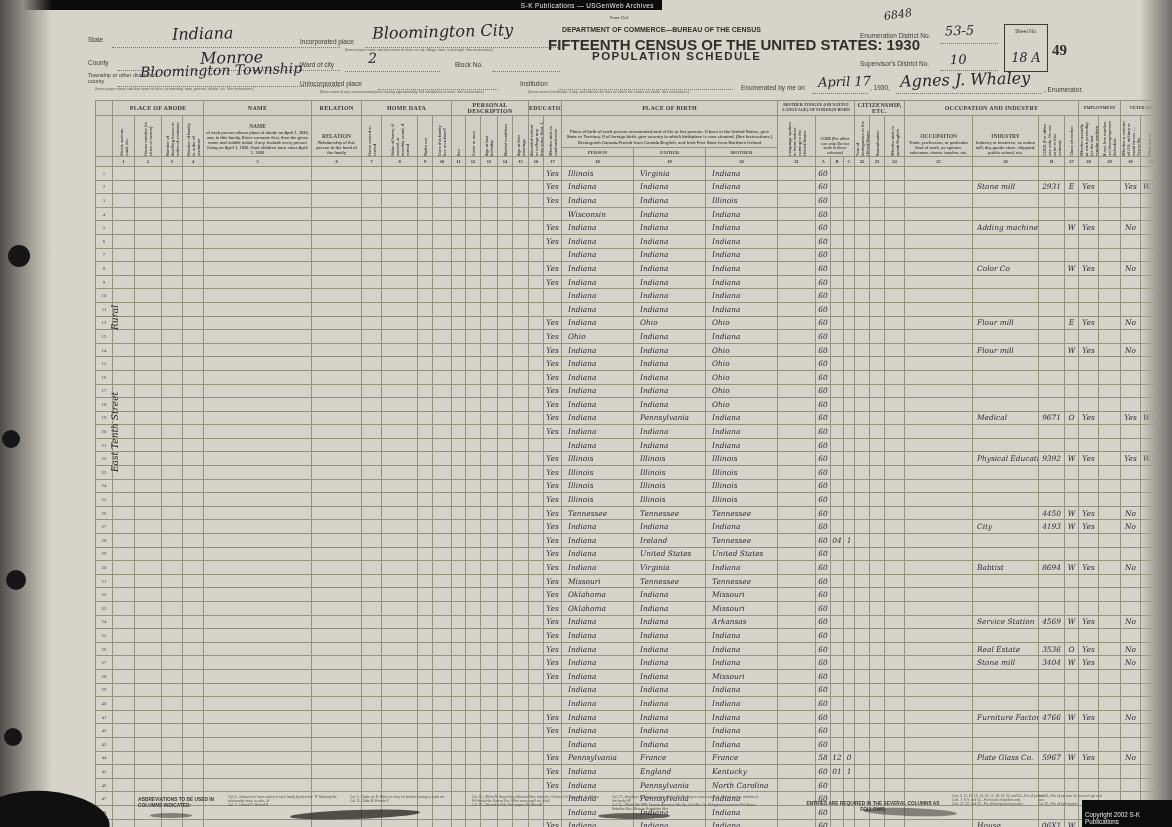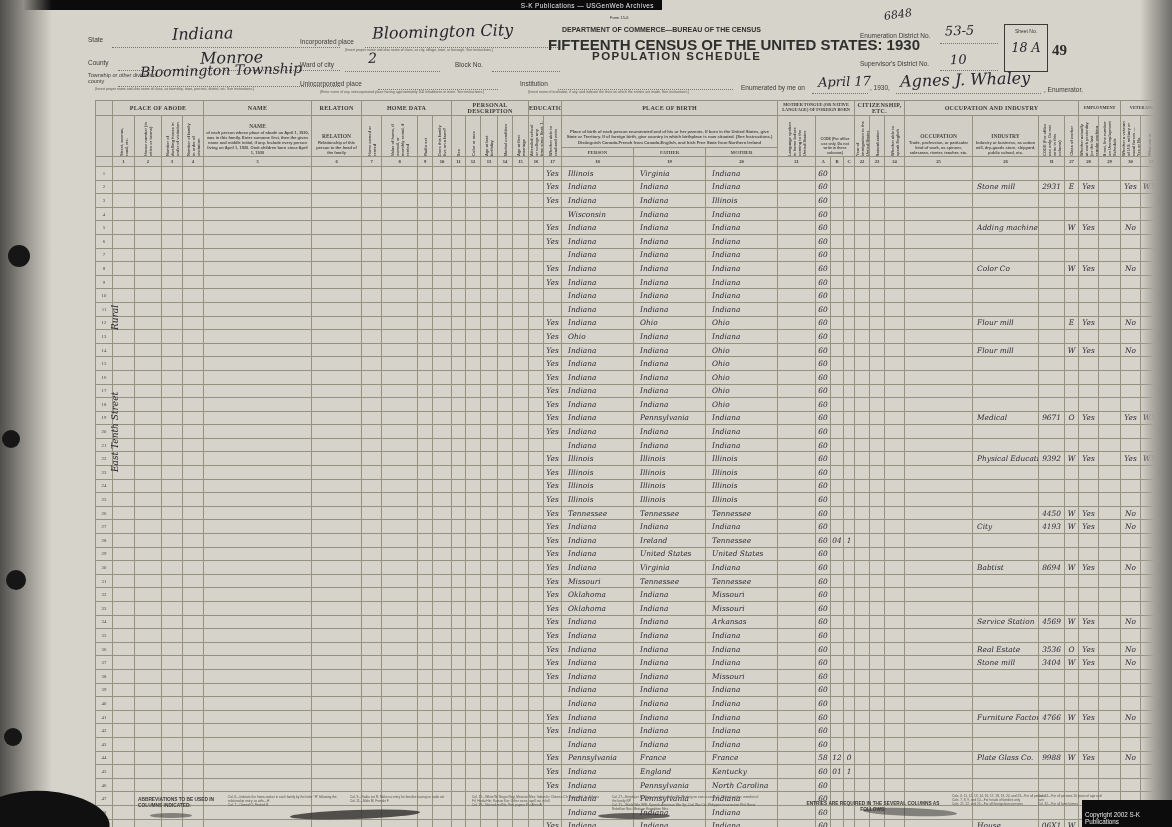--- a/index.html
+++ b/index.html
@@ -23,21 +23,21 @@
   .lbl{position:absolute;font:6.5px "Liberation Sans",sans-serif;color:#3c3b36;white-space:nowrap;}
   .lbl2{position:absolute;font:5.5px "Liberation Sans",sans-serif;color:#3c3b36;line-height:1.15;}
   .fine{position:absolute;font:3.5px "Liberation Sans",sans-serif;color:#5a5852;line-height:1.2;}
   .dots{position:absolute;height:1px;border-bottom:1px dotted #75736b;}
   .hd{position:absolute;color:#2f2f2c;font-family:"Liberation Sans",sans-serif;font-weight:bold;white-space:nowrap;}
   .hwv{position:absolute;font-family:"DejaVu Serif",serif;font-style:italic;color:#26262f;white-space:nowrap;
        transform:rotate(-1.5deg);}
   .sheet-box{position:absolute;left:1004px;top:24px;width:44px;height:48px;border:1.5px solid #3a3935;
              text-align:center;box-sizing:border-box;}
   .sheet-box .sl{font:5px "Liberation Sans",sans-serif;color:#3c3b36;margin-top:3px;}
-  .sheet-box .sv{font-family:"DejaVu Serif",serif;font-style:italic;font-size:12.5px;color:#26262f;margin-top:6px;}
+  .sheet-box .sv{font-family:"DejaVu Serif",serif;font-style:italic;font-size:12.5px;color:#26262f;margin-top:16px;}
   .pageno{position:absolute;left:1052px;top:42px;font:bold 15px "Liberation Serif",serif;color:#2e2d2a;}
   
   .table-wrap{position:absolute;left:95px;top:100px;width:1040px;height:696px;}
   table{width:1040px;height:696px;border-collapse:collapse;table-layout:fixed;}
   th,td{border:1px solid #94917f;padding:0;overflow:hidden;}
   thead th{background:rgba(60,58,48,0.03);}
   .grp{font:bold 6px "Liberation Serif",serif;height:14px;letter-spacing:.3px;color:#3a3934;text-align:center;}
   .grp.small{font-size:4.3px;letter-spacing:0;line-height:1.15;}
   .sub{vertical-align:bottom;height:38px;font-family:"Liberation Sans",sans-serif;color:#4b4a44;}
   .vtxt{writing-mode:vertical-rl;transform:rotate(180deg);font-size:4px;line-height:1.25;max-height:35px;
@@ -2042,21 +2042,21 @@
             <td class="hw c-bm">France</td>
             <td class="hw c-lang"></td>
             <td class="hw c-ca">58</td>
             <td class="hw c-cb">12</td>
             <td class="hw c-cc">0</td>
             <td class="hw c-yr"></td>
             <td class="hw c-nat"></td>
             <td class="hw c-eng"></td>
             <td class="hw c-occ"></td>
             <td class="hw c-in">Plate Glass Co.</td>
-            <td class="hw c-cd">9988</td>
+            <td class="hw c-cd">5967</td>
             <td class="hw c-cl">W</td>
             <td class="hw c-wk">Yes</td>
             <td class="hw c-un"></td>
             <td class="hw c-vt">No</td>
             <td class="hw c-wr"></td>
             <td class="hw c-fs"></td>
           </tr>
           <tr>
             <td class="lnc">45</td>
             <td class="hw c-street"></td>

